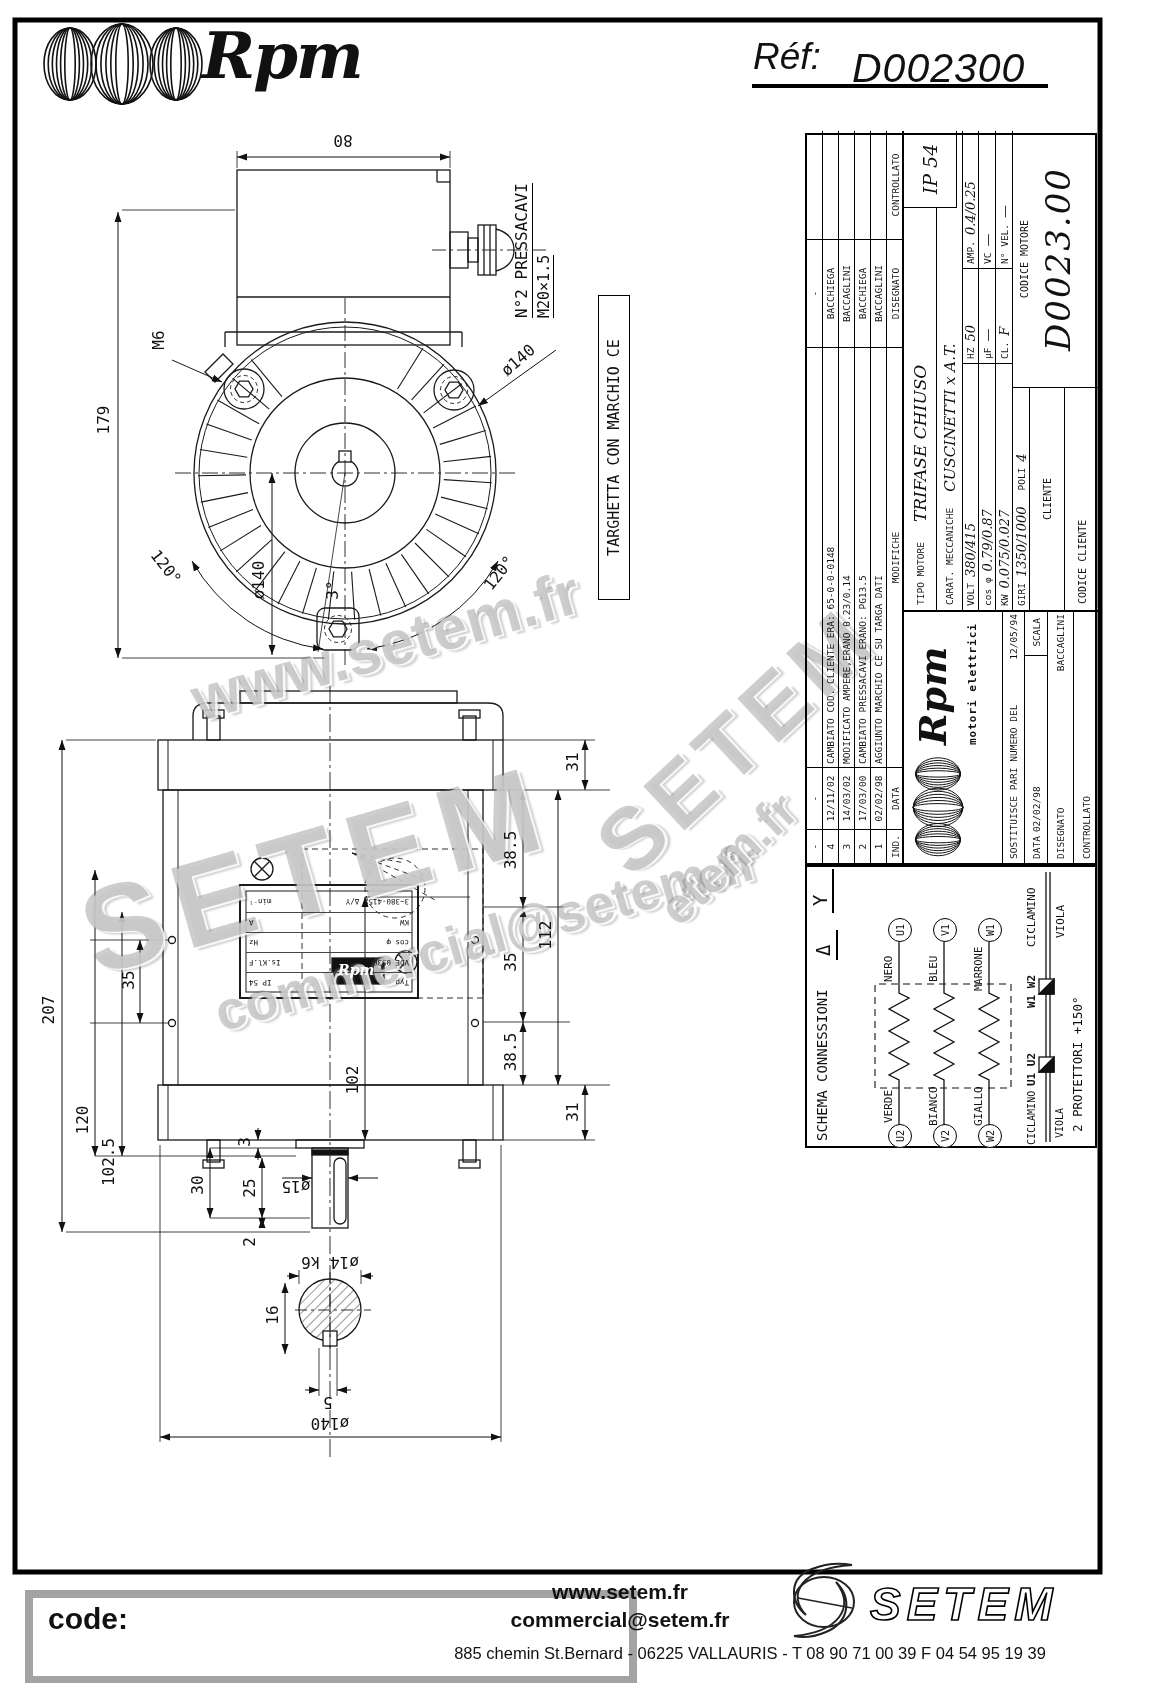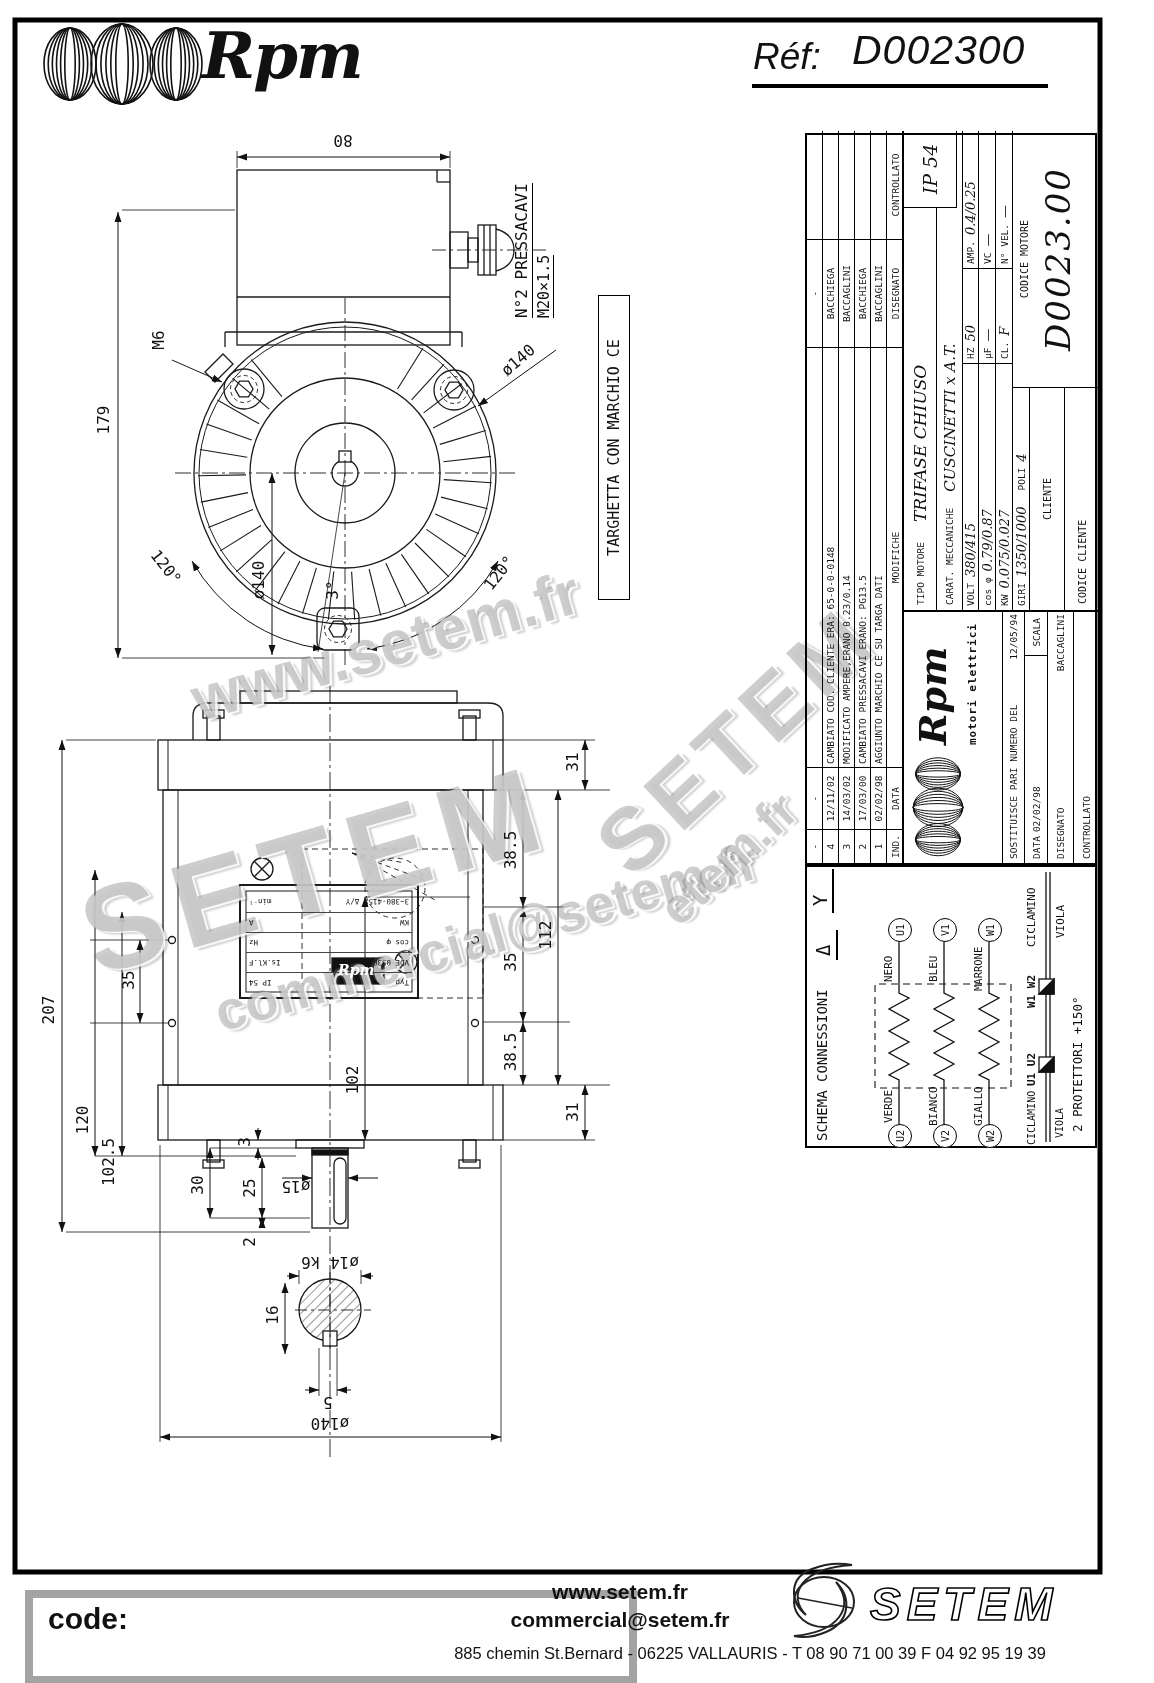--- a/index.html
+++ b/index.html
@@ -295,21 +295,21 @@
 </svg>
 
 <div class="wm" style="left:185px;top:610px;font-size:62px;transform:rotate(-16deg);">www.setem.fr</div>
 <div class="wm" style="left:75px;top:800px;font-size:120px;letter-spacing:14px;transform:rotate(-16deg);">SETEM</div>
 <div class="wm" style="left:205px;top:905px;font-size:54px;transform:rotate(-16deg);">commercial@setem.fr</div>
 <div class="wm" style="left:565px;top:690px;font-size:88px;letter-spacing:8px;transform:rotate(-43deg);">SETEM</div>
 <div class="wm" style="left:645px;top:830px;font-size:50px;transform:rotate(-43deg);">etem.fr</div>
 
 <div class="brand">Rpm</div>
 <div class="ref" style="left:753px;top:36px;font-size:37px;">Réf:</div>
-<div class="ref" style="left:852px;top:27px;font-size:41px;letter-spacing:1px;">D002300</div>
+<div class="ref" style="left:852px;top:45px;font-size:41px;letter-spacing:1px;">D002300</div>
 <div class="abs" style="left:752px;top:84px;width:296px;height:4px;background:#000;z-index:3;"></div>
 
 <div class="dim r180" style="left:343px;top:140px;">80</div>
 <div class="dim r90" style="left:103px;top:420px;">179</div>
 <div class="dim r90" style="left:158px;top:340px;">M6</div>
 <div class="dim rm41" style="left:518px;top:360px;">ø140</div>
 <div class="dim r52" style="left:166px;top:567px;">120°</div>
 <div class="dim rm52" style="left:499px;top:573px;">120°</div>
 <div class="dim r90" style="left:258px;top:580px;">ø140</div>
 <div class="dim r90" style="left:332px;top:590px;">3°</div>
@@ -574,13 +574,13 @@
   <div class="slabel" style="left:199px;top:218px;font-size:11px;">CICLAMINO</div>
   <div class="slabel" style="left:208px;top:247px;font-size:11px;">VIOLA</div>
   <div class="slabel" style="left:14px;top:263px;font-size:12.5px;">2 PROTETTORI +150°</div>
 </div>
 
 <div class="foot" style="left:25px;top:1590px;width:612px;height:94px;border:8px solid #a3a3a3;box-sizing:border-box;">
   <div style="position:absolute;left:15px;top:4px;font-size:30px;font-weight:bold;">code:</div>
 </div>
 <div class="foot" style="left:455px;top:1580px;width:330px;text-align:center;font-size:21px;font-weight:bold;">www.setem.fr</div>
 <div class="foot" style="left:435px;top:1608px;width:370px;text-align:center;font-size:21px;font-weight:bold;">commercial@setem.fr</div>
-<div class="foot" style="left:425px;top:1644px;width:650px;text-align:center;font-size:16.5px;">885 chemin St.Bernard  -  06225 VALLAURIS  -  T 08 90 71 00 39   F 04 92 95 19 39</div>
+<div class="foot" style="left:425px;top:1644px;width:650px;text-align:center;font-size:16.5px;">885 chemin St.Bernard  -  06225 VALLAURIS  -  T 08 90 71 00 39   F 04 54 95 19 39</div>
 
 </body></html>

